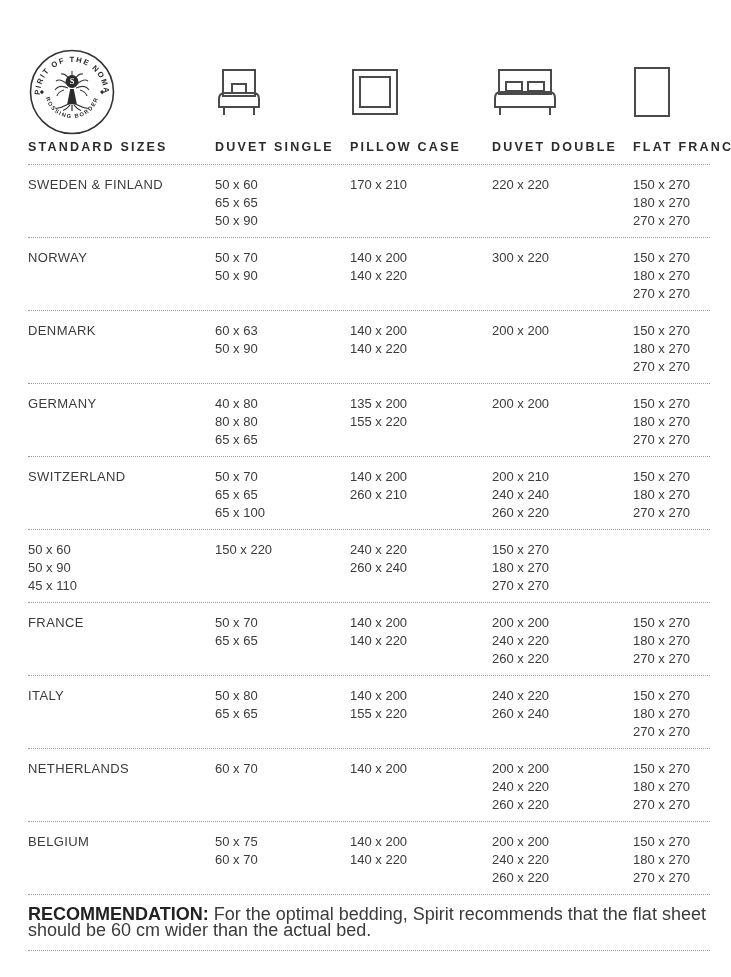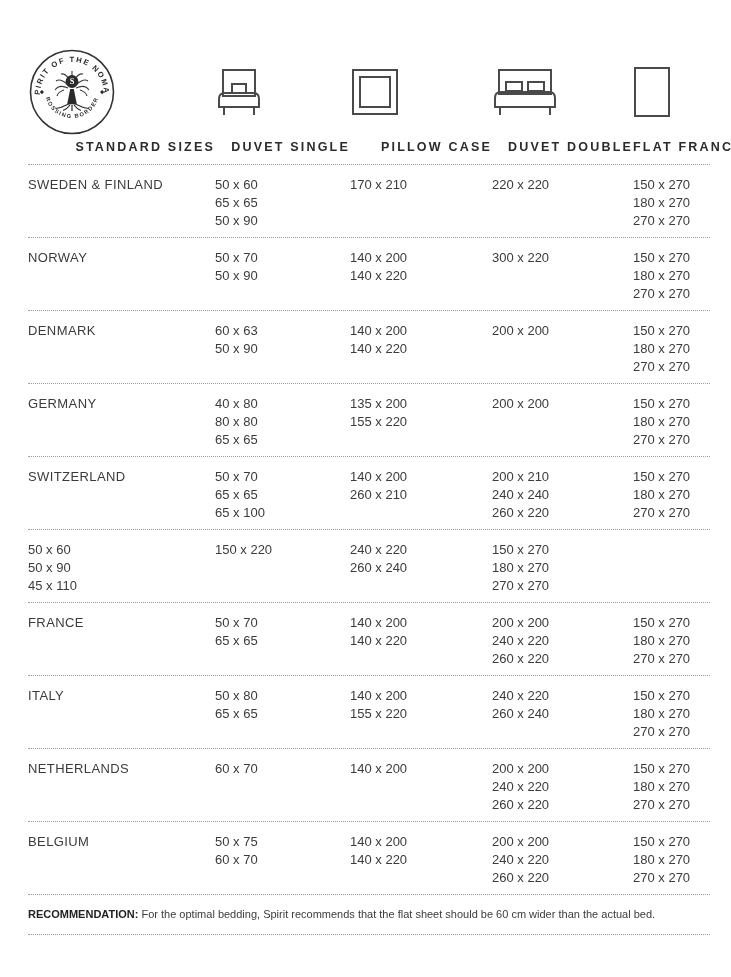--- a/index.html
+++ b/index.html
@@ -11,36 +11,36 @@
   .grid5 { display: grid; grid-template-columns: 187px 135px 142px 141px 1fr; }
 
   
   .header { height: 106px; }
   .hcol { display: flex; flex-direction: column; }
   .logo-wrap { width: 88px; height: 88px; }
   .icon-wrap { height: 88px; display: flex; align-items: center; }
   .col-label {
     margin-top: auto;
     font-size: 12.5px; font-weight: bold; letter-spacing: 2.2px;
-    color: #2b2b2b; white-space: nowrap; text-align: right;
+    color: #2b2b2b; white-space: nowrap;
   }
   .divider-top { border-top: 1px dotted #9a9a9a; margin-top: 10px; }
 
   
   .row { border-bottom: 1px dotted #9a9a9a; padding: 6px 0 7px 0; }
   .row .country, .row .size { font-size: 13px; line-height: 18px; }
   .row .country { letter-spacing: 0.4px; color: #3b3b3b; padding-top: 5px; }
   .cell { padding-top: 5px; }
   .size { white-space: nowrap; }
 
   
   .recommendation {
     border-bottom: 1px dotted #9a9a9a;
     padding: 11px 0 12px 0;
-    font-size: 11px; line-height: 16px; color: #3b3b3b;
+    font-size: 18px; line-height: 16px; color: #3b3b3b;
   }
   .recommendation .rec-label { font-weight: bold; color: #222; }
 
   svg { display: block; }
   .stroke { fill: none; stroke: #4a4a4a; stroke-width: 2; }
   .stroke-thin { fill: none; stroke: #333; stroke-width: 1.6; }
 </style>
 </head>
 <body>
 

